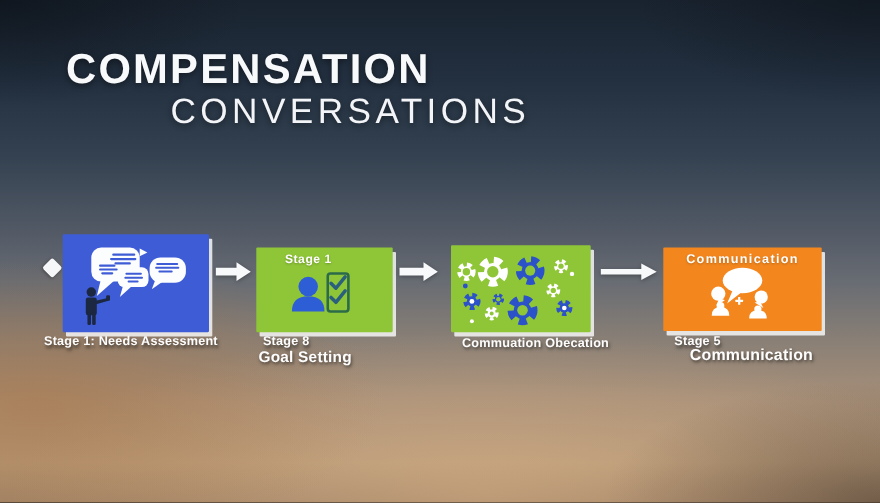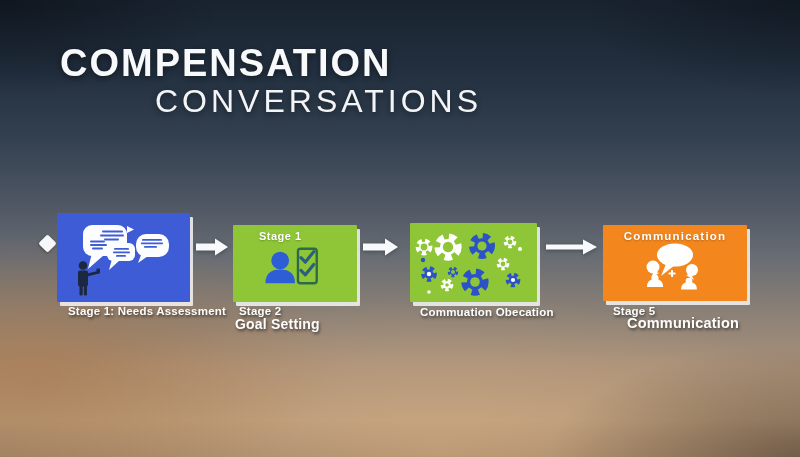--- a/index.html
+++ b/index.html
@@ -36,21 +36,21 @@
   .inbox-label{
     position:absolute;color:#fefefe;font-weight:700;
     text-shadow:0 1px 2px rgba(0,0,0,0.25);
   }
   .lbl-stage2{left:26px;top:5px;font-size:11px;letter-spacing:0.5px;}
   .lbl-stage4{left:0;top:5px;width:100%;text-align:center;font-size:11.5px;font-weight:600;letter-spacing:1.2px;}
   .caption{
     color:#fdfdfd;font-size:11.5px;font-weight:700;letter-spacing:0.2px;
     text-shadow:1px 2px 3px rgba(0,0,0,0.55);white-space:nowrap;
   }
-  .cap1{left:68px;top:305px;}
+  .cap1{left:40px;top:305px;}
   .cap2a{left:239px;top:305px;}
   .cap2b{left:235px;top:316px;font-size:14px;font-weight:800;}
   .cap3{left:420px;top:306px;}
   .cap4a{left:613px;top:305px;}
   .cap4b{left:627px;top:315px;font-size:14.5px;font-weight:800;}
   .arrow{filter:drop-shadow(0 1px 2px rgba(0,0,0,0.3));}
   .arr1{left:196px;top:237px;}
   .arr2{left:363px;top:237px;}
   .arr3{left:546px;top:238px;}
 </style>
@@ -207,19 +207,19 @@
         <circle cx="86" cy="56" r="3.3"></circle>
         <path d="M78 64.5 q0 -7.5 8 -7.5 q8 0 8 7.5 z"></path>
         <rect x="65.5" y="47.5" width="7" height="2" rx="0.5"></rect>
         <rect x="68" y="45" width="2" height="7" rx="0.5"></rect>
       </g>
     </svg>
     <div class="inbox-label lbl-stage4">Communication</div>
   </div>
 
   <div class="abs caption cap1">Stage 1: Needs Assessment</div>
-  <div class="abs caption cap2a">Stage 2</div>
+  <div class="abs caption cap2a">Stage 8</div>
   <div class="abs caption cap2b">Goal Setting</div>
   <div class="abs caption cap3">Commuation Obecation</div>
   <div class="abs caption cap4a">Stage 5</div>
   <div class="abs caption cap4b">Communication</div>
 
 </div>
 
 </body></html>

